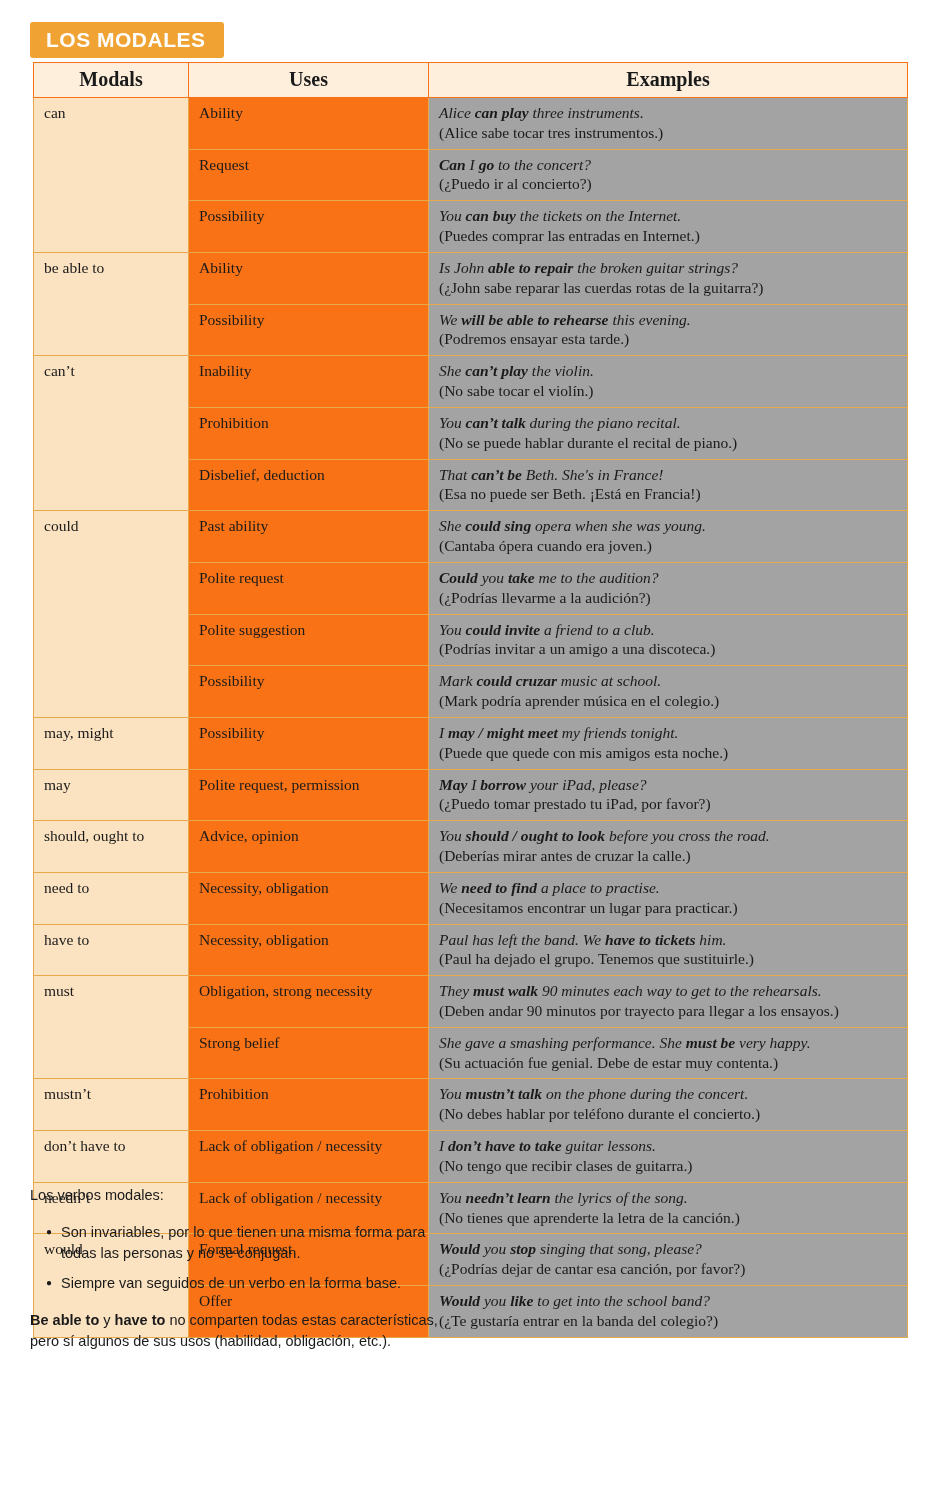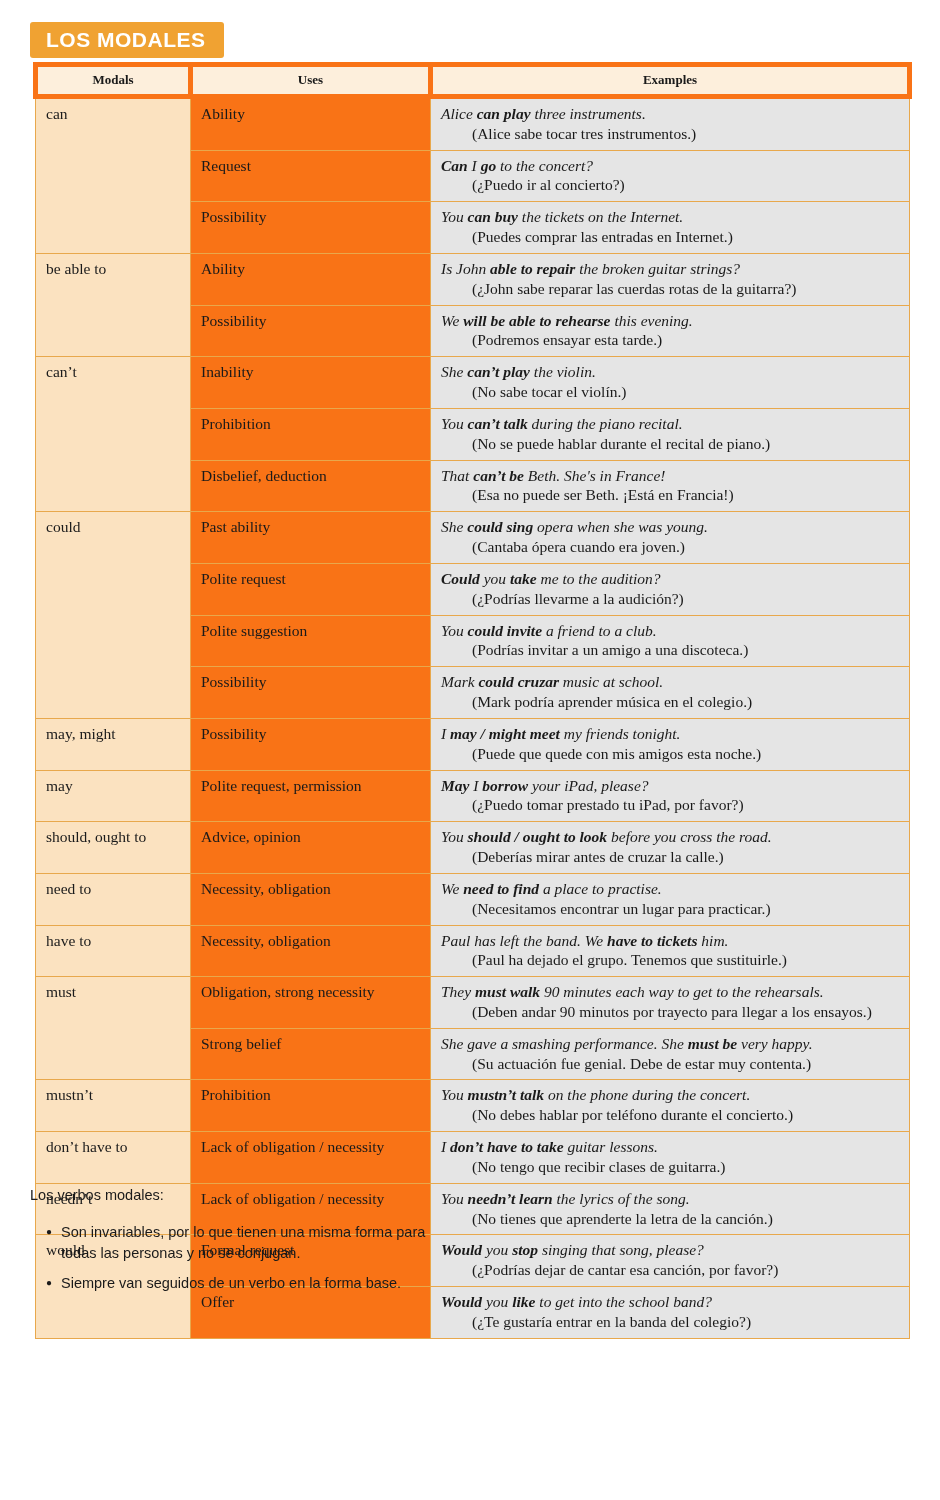--- a/index.html
+++ b/index.html
@@ -49,24 +49,24 @@
     border-collapse: collapse;
     width: 874px;
     table-layout: fixed;
   }
   table.modals col.c1 { width: 155px; }
   table.modals col.c2 { width: 240px; }
   table.modals col.c3 { width: 479px; }
 
   table.modals th {
     background: #fdefdc;
-    border: 5px solid #f97316;
+    border: 1px solid #f97316;
     font-family: "Liberation Serif", serif;
     font-weight: bold;
-    font-size: 13px;
+    font-size: 20px;
     padding: 5px 4px 6px 4px;
     text-align: center;
     color: #1a1a1a;
   }
   table.modals td {
     border: 1px solid #e8a84c;
     vertical-align: top;
     font-size: 15.5px;
     padding: 5px 8px 6px 10px;
     line-height: 1.28;
@@ -76,34 +76,33 @@
     vertical-align: middle;
     font-size: 16px;
     padding-left: 12px;
   }
   td.use-cell {
     background: #f97316;
     vertical-align: middle;
     font-size: 16px;
   }
   td.ex-cell {
-    background: #e5e5e5;
+    background: #a3a3a3;
   }
   .ex-en {
     font-style: italic;
     display: block;
   }
   .ex-en b {
     font-weight: bold;
     font-style: italic;
   }
   .ex-es {
     display: block;
     font-style: normal;
-    margin-left: 31px;
   }
   
   .notes {
     position: absolute;
     left: 30px;
     top: 1185px;
     width: 420px;
     font-family: "Liberation Sans", sans-serif;
     font-size: 14.5px;
     line-height: 1.45;
@@ -342,15 +341,16 @@
         </tbody>
     </table>
   </div>
 
   <div class="notes">
     <p class="intro">Los verbos modales:</p>
     <ul id="notes-list">
         <li>Son invariables, por lo que tienen una misma forma para todas las personas y no se conjugan.</li>
         <li>Siempre van seguidos de un verbo en la forma base.</li>
       </ul>
+    <p class="closing" id="notes-closing"><b>Be able to</b> y <b>have to</b> no comparten todas estas características, pero sí algunos de sus usos (habilidad, obligación, etc.).</p>
   </div>
 
 </div>
 
 </body></html>

